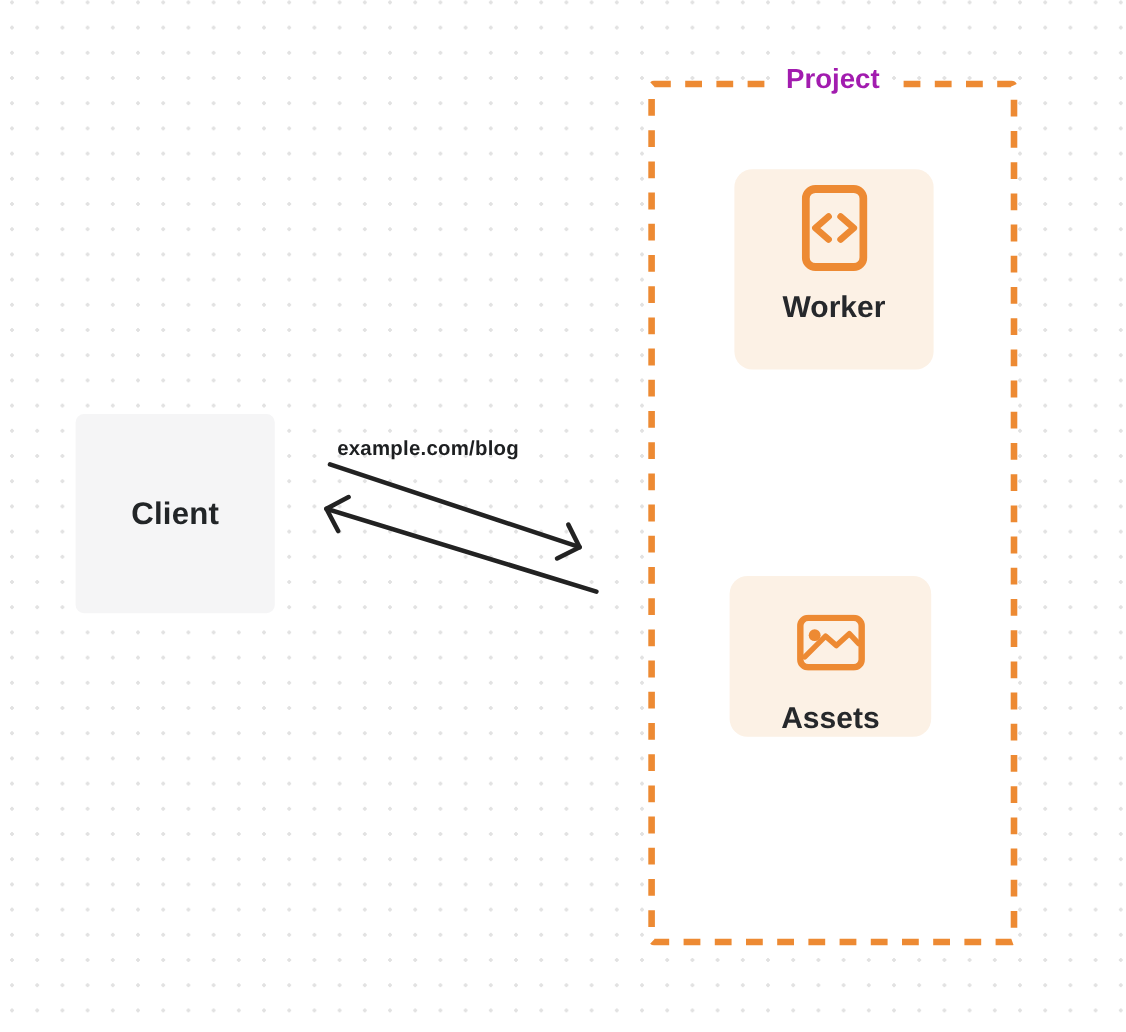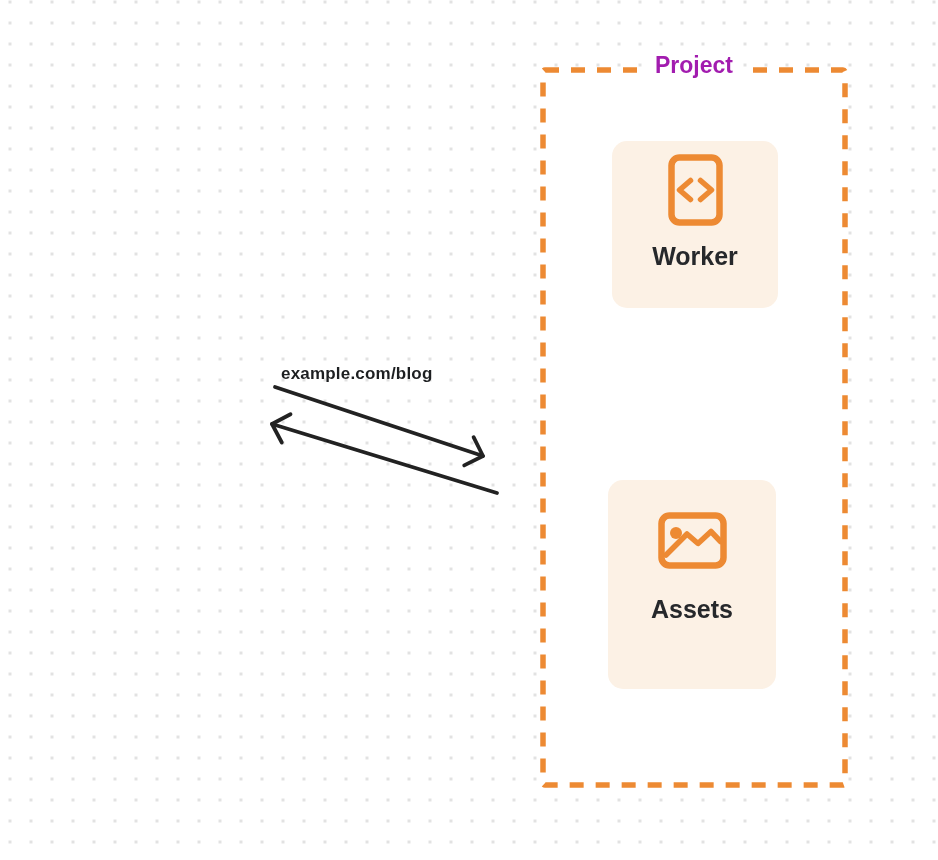--- a/index.html
+++ b/index.html
@@ -71,21 +71,21 @@
   .node .label {
     font-size: 25px; font-weight: 700; color: #26282B; line-height: 29px;
   }
   .node-worker {
     left: 612px; top: 141px;
     width: 166px; height: 167px;
     padding-top: 13px; gap: 16px;
   }
   .node-assets {
     left: 608px; top: 480px;
-    width: 168px; height: 209px;
+    width: 168px; height: 134px;
     padding-top: 32px; gap: 26px;
   }
 
   
   .file-tree {
     position: absolute;
     left: 591px; top: 645px;
     margin: 0;
     font-family: "DejaVu Sans Mono", monospace;
     font-size: 16px;
@@ -93,20 +93,23 @@
     font-weight: 700;
     color: #333333;
     white-space: pre;
   }
 </style>
 </head>
 <body>
 
 <div class="canvas">
 
+  <div class="client-box">
+    <span class="label">Client</span>
+  </div>
 
   <div class="request-label">example.com/blog</div>
 
   <svg class="arrows" width="260" height="140" viewBox="0 0 260 140">
     <g fill="none" stroke="#222222" stroke-width="3.8" stroke-linecap="round" stroke-linejoin="round">
       <line x1="20" y1="17" x2="228" y2="86"></line>
       <path d="M 218.6 67.2 L 228 86 L 209.2 95.4"></path>
     </g>
     <g fill="none" stroke="#222222" stroke-width="3.8" stroke-linecap="round" stroke-linejoin="round">
       <line x1="242" y1="123" x2="17" y2="54"></line>

